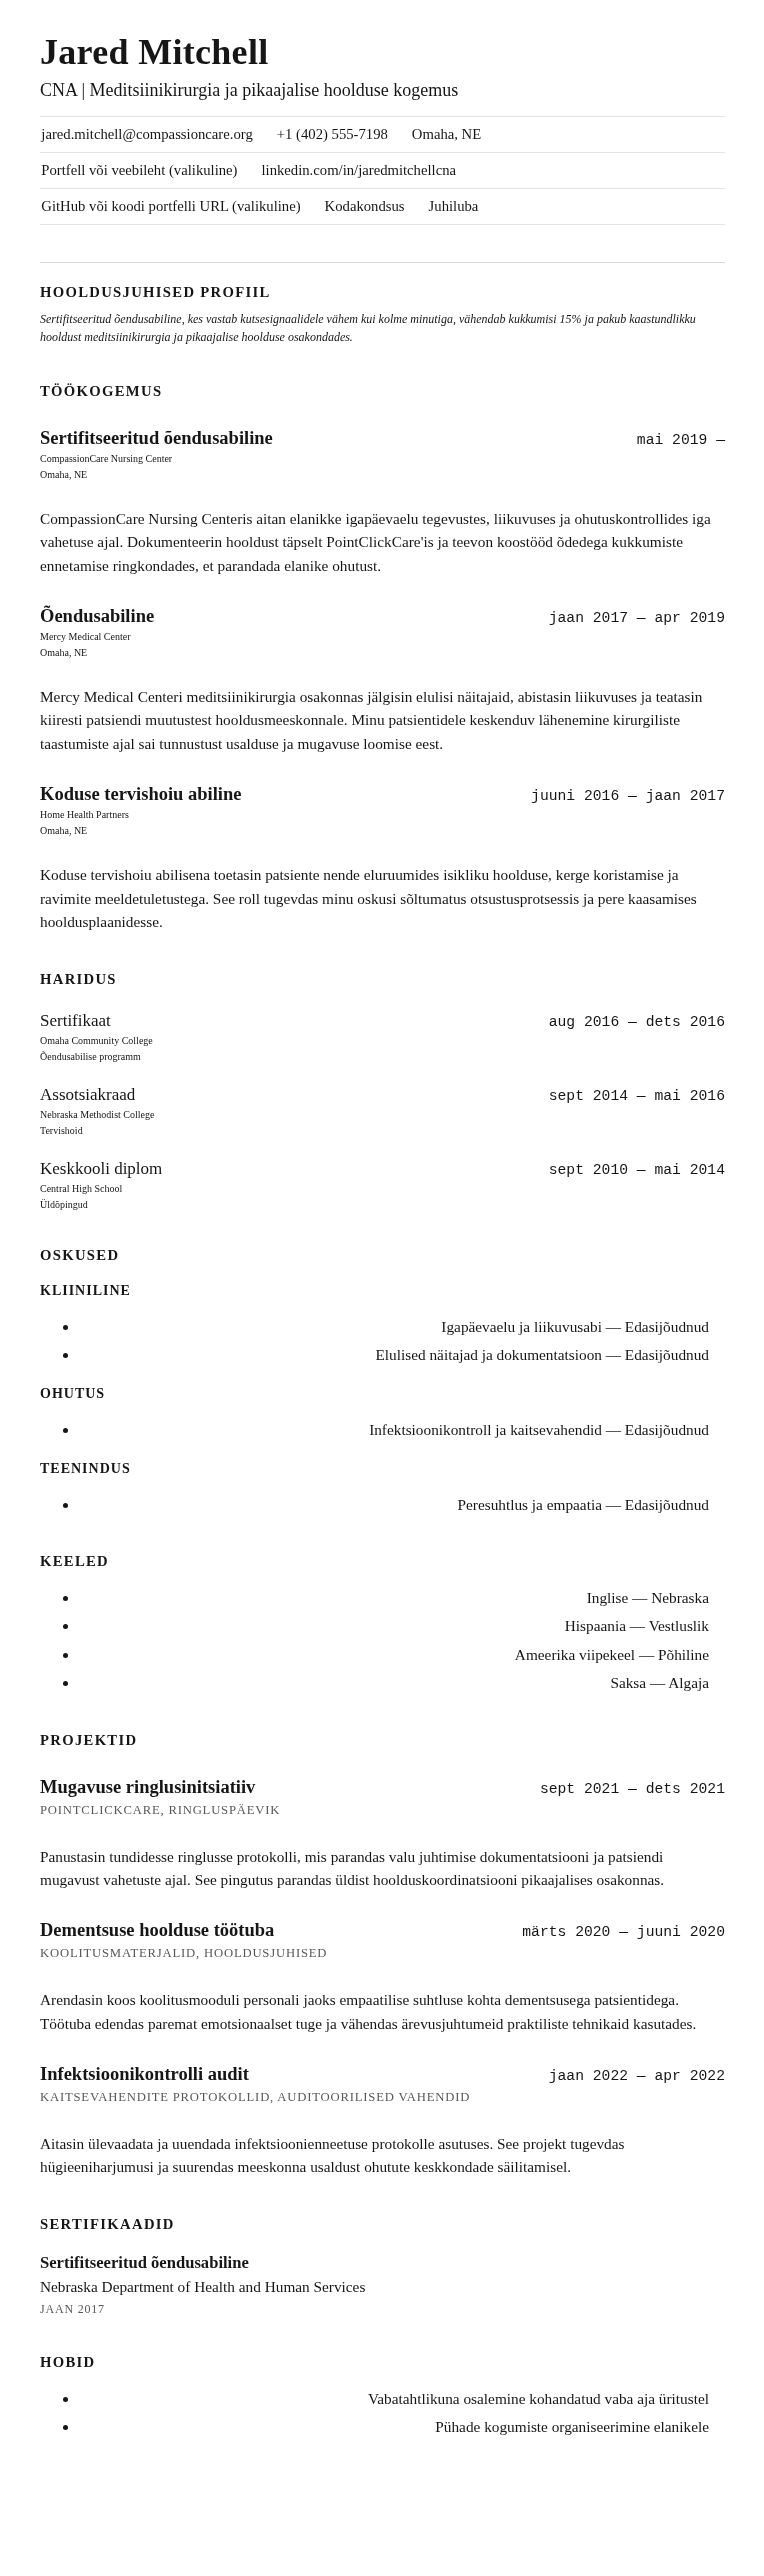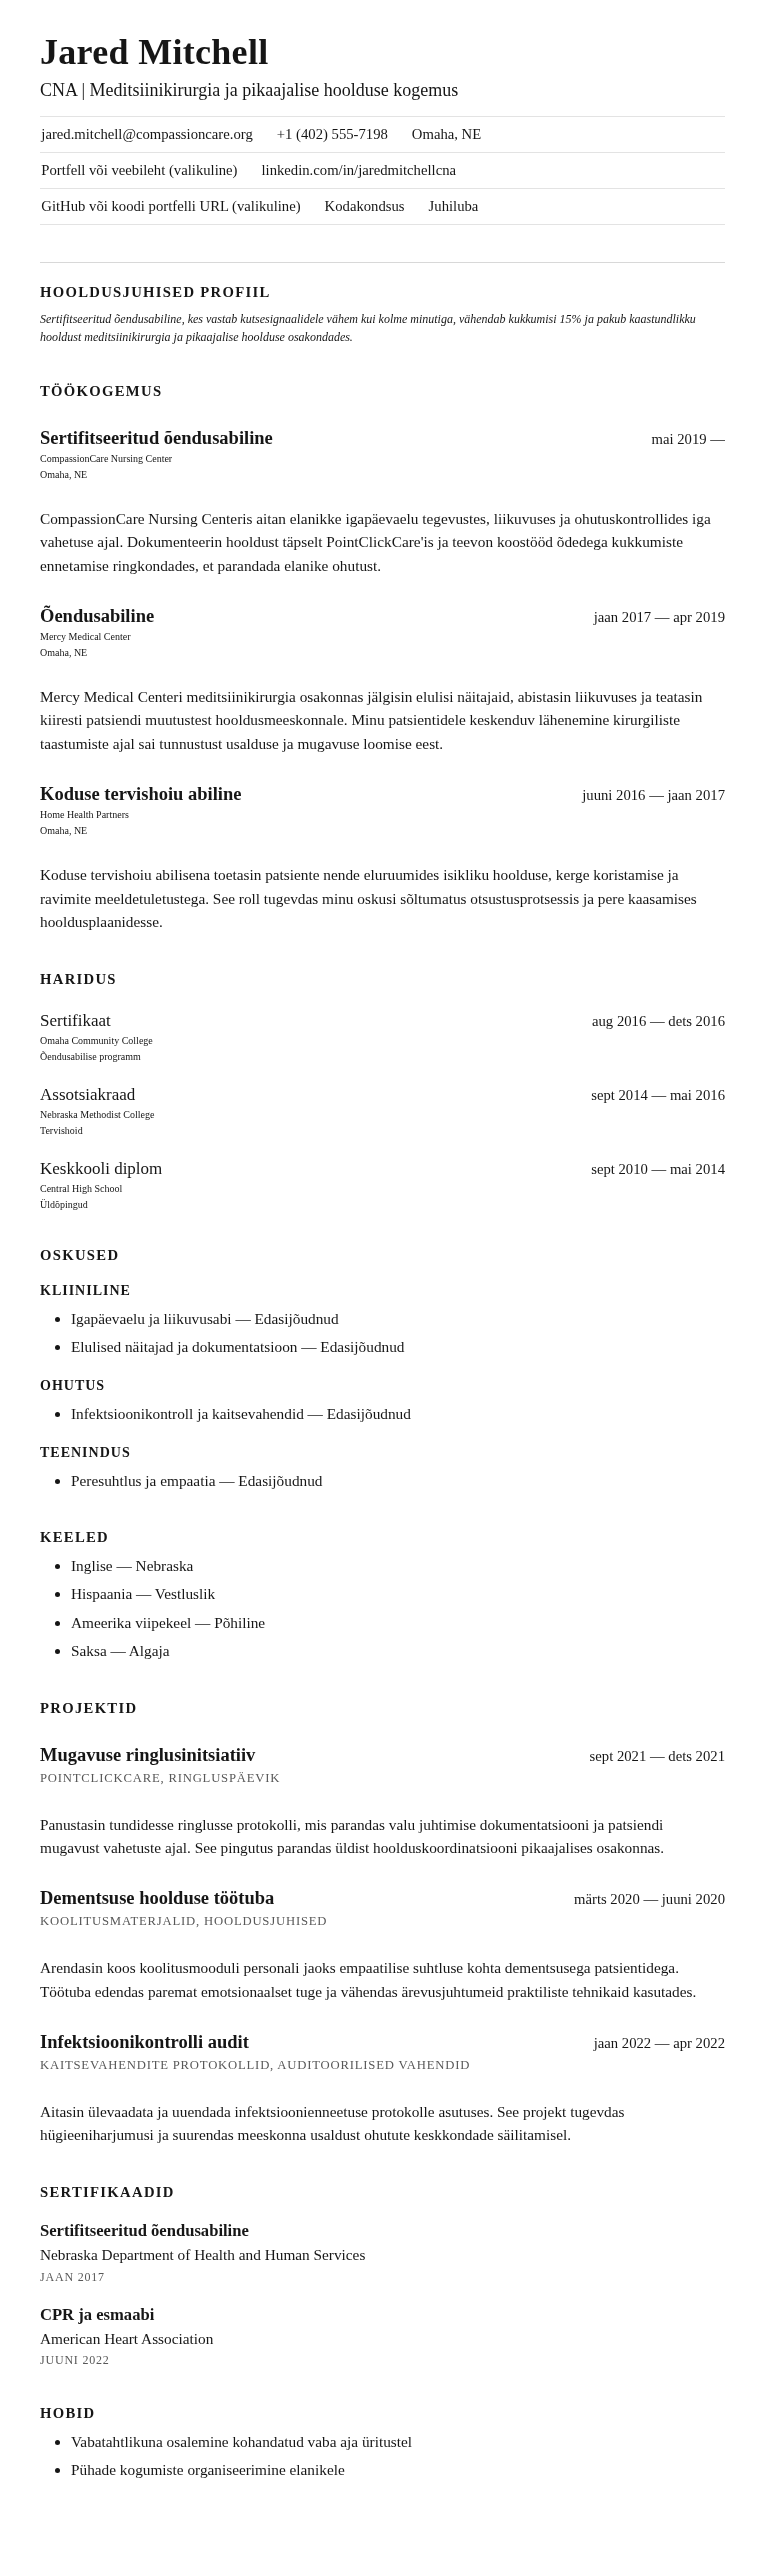--- a/index.html
+++ b/index.html
@@ -58,40 +58,40 @@
 
   
   .entry { margin-top: 28px; }
   .entry-head {
     display: flex;
     justify-content: space-between;
     align-items: baseline;
     gap: 15.3px;
   }
   .entry-title { font-size: 18.5px; font-weight: 700; margin: 0; }
-  .dates { font-size: 14.7px; white-space: nowrap; }
+  .dates { font-size: 14.7px; white-space: nowrap; font-family: Liberation Mono, monospace; }
   .line { font-size: 10px; margin-top: 4.5px; }
   .desc {
     font-size: 15.3px;
     line-height: 1.55;
     margin: 27px 0 0 0;
     max-width: 676px;
   }
   .edu-entry { margin-top: 23px; }
   .edu-title { font-size: 17px; font-weight: 400; margin: 0; }
 
   
   .skill-group { margin-top: 19px; }
   h3.subsec {
     font-size: 14px;
     font-weight: 700;
     letter-spacing: 1px;
     margin: 0 0 7.6px 0;
   }
-  ul.blist { margin: 8px; padding-left: 23px; }
+  ul.blist { margin: 16px; padding-left: 23px; text-align: right; }
   ul.blist li { font-size: 15.3px; line-height: 1.55; margin: 4.5px 0; }
 
   
   .tools {
     font-size: 12.7px;
     letter-spacing: 0.8px;
     color: #585858;
     margin-top: 5.1px;
   }
 
@@ -273,25 +273,20 @@
 
   <section class="section">
     <h2 class="sec">SERTIFIKAADID</h2>
 
     <div class="cert">
       <h3 class="cert-title">Sertifitseeritud õendusabiline</h3>
       <div class="cert-issuer">Nebraska Department of Health and Human Services</div>
       <div class="cert-date">JAAN 2017</div>
     </div>
 
-    <div class="cert">
-      <h3 class="cert-title">CPR ja esmaabi</h3>
-      <div class="cert-issuer">American Heart Association</div>
-      <div class="cert-date">JUUNI 2022</div>
-    </div>
   </section>
 
   <section class="section">
     <h2 class="sec">HOBID</h2>
     <ul class="blist mt-sm">
       <li>Vabatahtlikuna osalemine kohandatud vaba aja üritustel</li>
       <li>Pühade kogumiste organiseerimine elanikele</li>
 
     </ul>
   </section>

